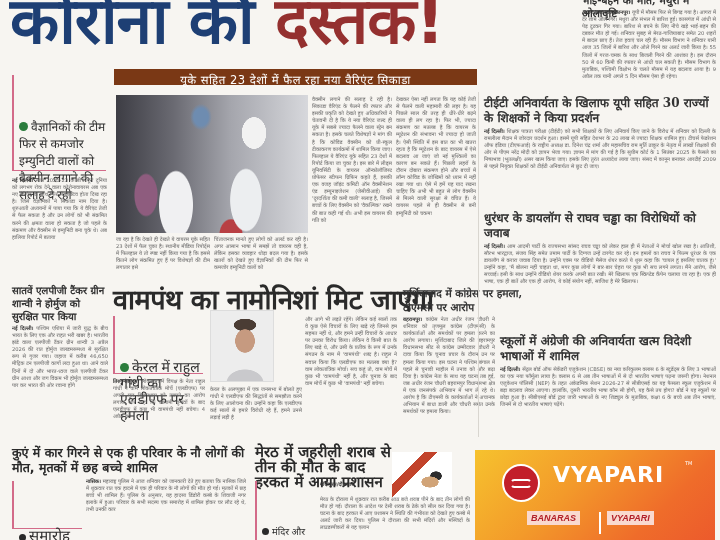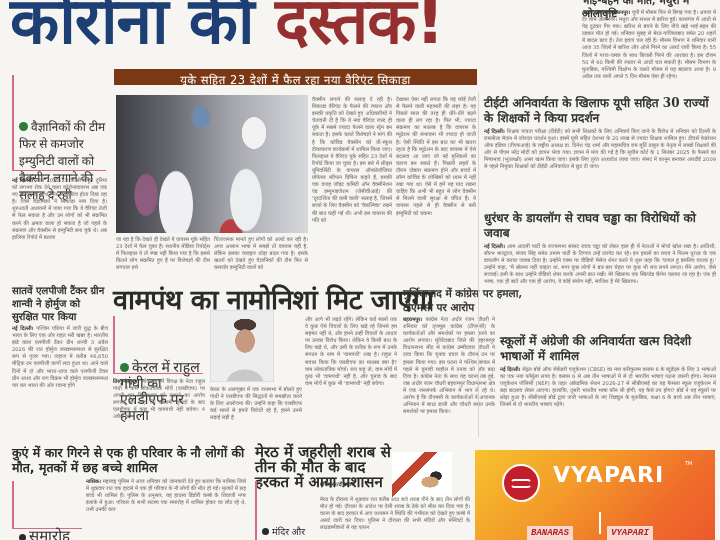--- a/index.html
+++ b/index.html
@@ -60,21 +60,21 @@
   .rule-v { background: #d9d6d0; width: 1px; }
 
   
   #ad { left: 475px; top: 450px; width: 240px; height: 90px;
     background: linear-gradient(135deg, #f6c22e 0%, #f39a2a 40%, #ef6c2a 75%, #ec5a2c 100%); overflow: hidden; }
   #ad-logo { left: 27px; top: 14px; width: 38px; height: 38px; border-radius: 50%; background: #c21f2a; border: 2px solid #fff; }
   #ad-logo .wave { position: absolute; left: 6px; top: 13px; width: 22px; height: 9px; border: 2px solid #fff; border-radius: 10px; border-left-color: transparent; border-right-color: transparent; }
   #ad-name1 { left: 78px; top: 12px; font-size: 22px; color: #fff; font-weight: bold; font-family: "DejaVu Sans", sans-serif; letter-spacing: 1px; }
   #ad-name2 { left: 78px; top: 36px; font-size: 19px; color: #fff; font-weight: bold; font-family: "DejaVu Sans", sans-serif; letter-spacing: 0.5px; }
   #ad-tm { left: 210px; top: 10px; font-size: 5px; color: #fff; font-family: "DejaVu Sans", sans-serif; }
-  .ad-city { top: 76px; height: 14px; background: #f9d9cf; color: #b2202a; font-size: 9px; line-height: 14px; font-weight: bold; font-style: italic; font-family: Liberation Mono, monospace; padding: 0 4px; }
+  .ad-city { top: 61px; height: 14px; background: #f9d9cf; color: #b2202a; font-size: 9px; line-height: 14px; font-weight: bold; font-style: italic; font-family: Liberation Sans, sans-serif; padding: 0 4px; }
   #ad-divider { left: 124px; top: 62px; width: 2px; height: 22px; background: #fff; }
 </style>
 </head>
 <body>
 
 <div id="headline" class="abs"><span class="blue">कोरोना की </span><span class="red">दस्तक!</span></div>
 
 <div class="abs col-head" style="left:582px; top:-6px; width:138px; font-size:10.5px;">भाई-बहन की मौत, मथुरा में ओलावृष्टि</div>
 <div class="abs txt" style="left:582px; top:9px; width:134px; height:76px;"><b>आगरा/प्रयागराज/कानपुर।</b> <span>यूपी में मौसम फिर से बिगड़ गया है। आगरा में देर शाम ओले गिरे। मथुरा और संभल में बारिश हुई। कासगंज में आंधी से पेड़ टूटकर गिर गया। बारिश से बचने के लिए नीचे खड़े भाई-बहन की दबकर मौत हो गई। शनिवार सुबह से मेरठ-गाजियाबाद समेत 20 शहरों में बादल छाए हैं। तेज हवाएं चल रही हैं। मौसम विभाग ने शनिवार यानी आज 35 जिलों में बारिश और ओले गिरने का अलर्ट जारी किया है। 55 जिलों में गरज-चमक के साथ बिजली गिरने की आशंका है। इस दौरान 50 से 60 किमी की रफ्तार से आंधी चल सकती है। मौसम विभाग के मुताबिक, पश्चिमी विक्षोभ के चलते मौसम में यह बदलाव आया है। 9 अप्रैल तक यानी अगले 5 दिन मौसम ऐसा ही रहेगा।</span></div>
 

